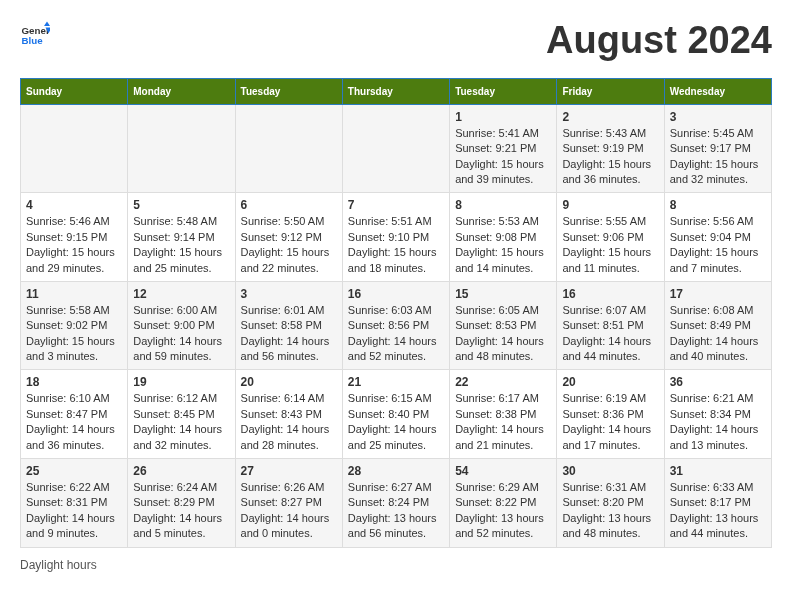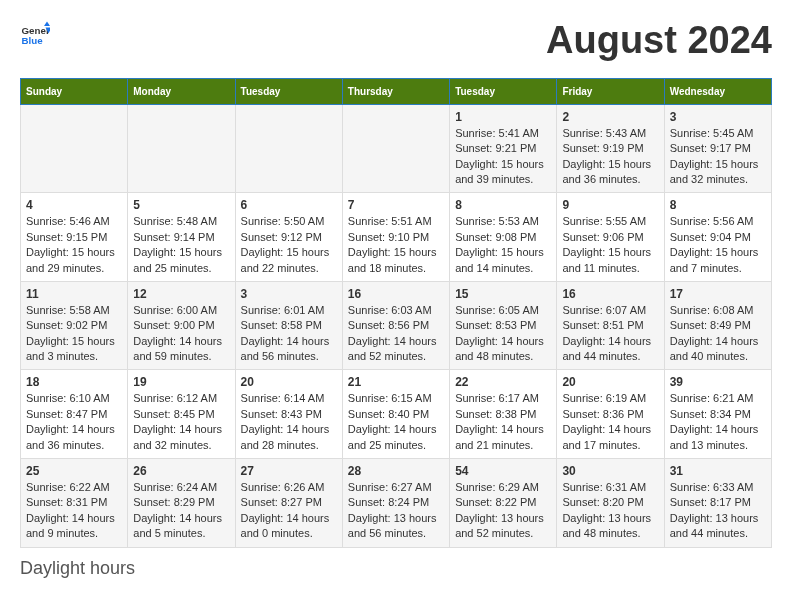--- a/index.html
+++ b/index.html
@@ -71,21 +71,21 @@
       font-size: 12px;
       margin-bottom: 2px;
     }
     .day-info {
       font-size: 11px;
       line-height: 1.4;
       color: #333;
     }
     .footer-note {
       margin-top: 10px;
-      font-size: 18px;
+      font-size: 12px;
       color: #555;
     }
     .empty-cell {
       background-color: inherit;
     }
   </style>
 </head>
 <body>
 
 <div class="header-area">
@@ -212,21 +212,21 @@
         </td>
         <td>
           <div class="day-number">22</div>
           <div class="day-info">Sunrise: 6:17 AM<br>Sunset: 8:38 PM<br>Daylight: 14 hours and 21 minutes.</div>
         </td>
         <td>
           <div class="day-number">20</div>
           <div class="day-info">Sunrise: 6:19 AM<br>Sunset: 8:36 PM<br>Daylight: 14 hours and 17 minutes.</div>
         </td>
         <td>
-          <div class="day-number">39</div>
+          <div class="day-number">36</div>
           <div class="day-info">Sunrise: 6:21 AM<br>Sunset: 8:34 PM<br>Daylight: 14 hours and 13 minutes.</div>
         </td>
       </tr>
       <tr>
         <td>
           <div class="day-number">25</div>
           <div class="day-info">Sunrise: 6:22 AM<br>Sunset: 8:31 PM<br>Daylight: 14 hours and 9 minutes.</div>
         </td>
         <td>
           <div class="day-number">26</div>

